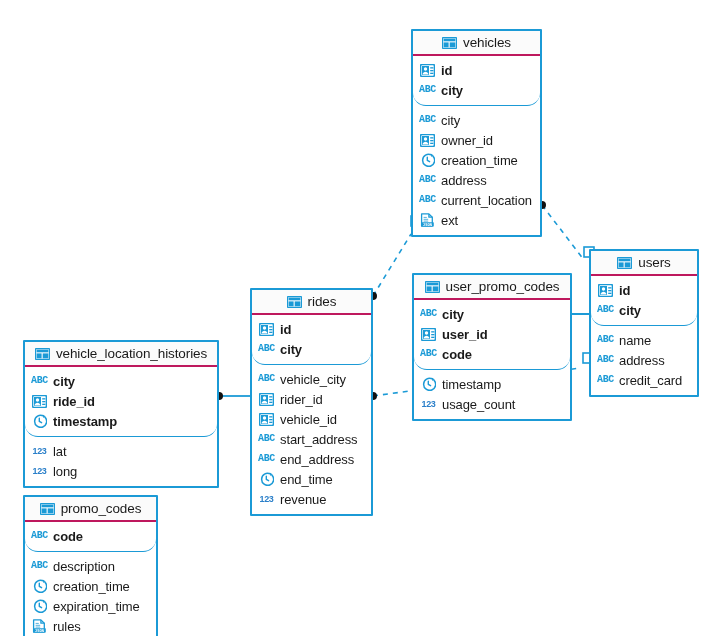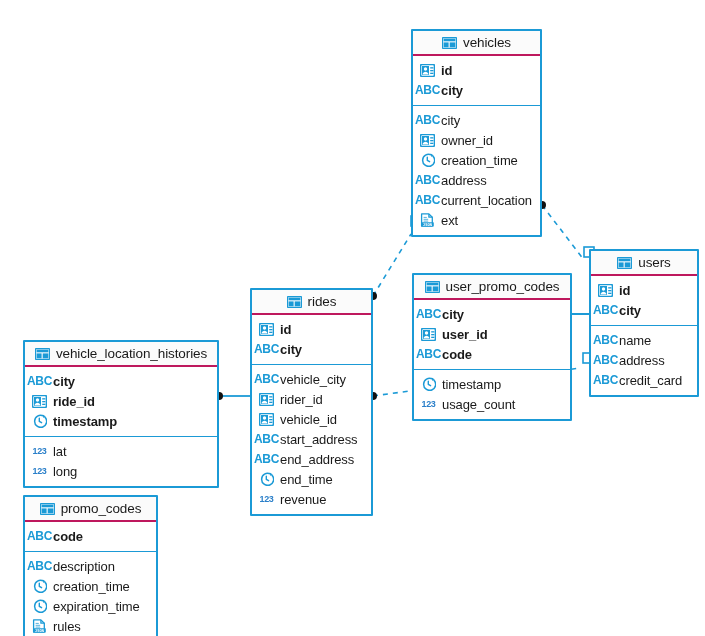--- a/index.html
+++ b/index.html
@@ -51,20 +51,21 @@
     font-size: 13.5px;
     color: #1a1a1a;
     white-space: nowrap;
     letter-spacing: -0.1px;
   }
   .field-group {
     padding: 4px 0 5px 0;
   }
   .field-group.pk {
     border-bottom: 1.5px solid #1b9ad6;
+    border-radius: 13px;
   }
   .field {
     display: flex;
     align-items: center;
     gap: 6px;
     padding: 1px 7px;
     height: 18px;
   }
   .field-name {
     font-size: 13px;
@@ -80,22 +81,22 @@
   .icon {
     flex: 0 0 auto;
     width: 15px;
     height: 15px;
     display: inline-flex;
     align-items: center;
     justify-content: center;
   }
   .icon svg { display: block; }
   .icon-abc {
-    font-family: Liberation Sans, sans-serif;
-    font-size: 12px;
+    font-family: Liberation Mono, monospace;
+    font-size: 10px;
     font-weight: bold;
     color: #1b9ad6;
     letter-spacing: -0.3px;
     line-height: 1;
   }
   .icon-num {
     font-family: "Liberation Sans", sans-serif;
     font-size: 9px;
     font-weight: bold;
     color: #2a7fc9;

